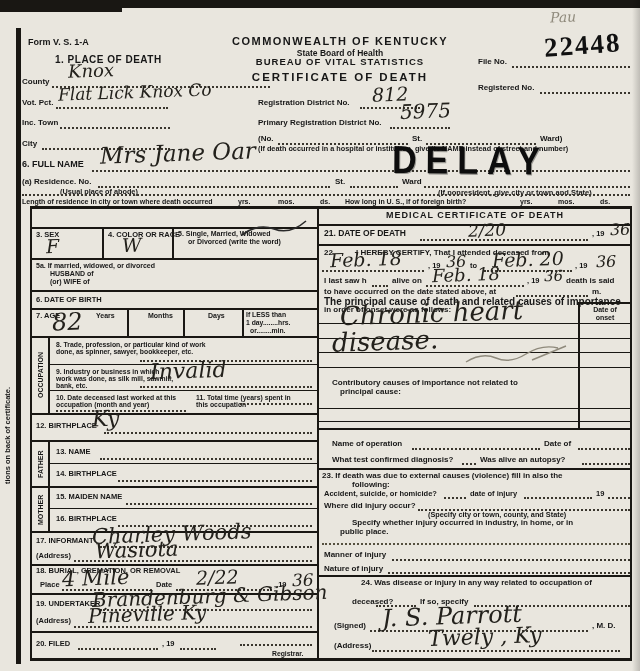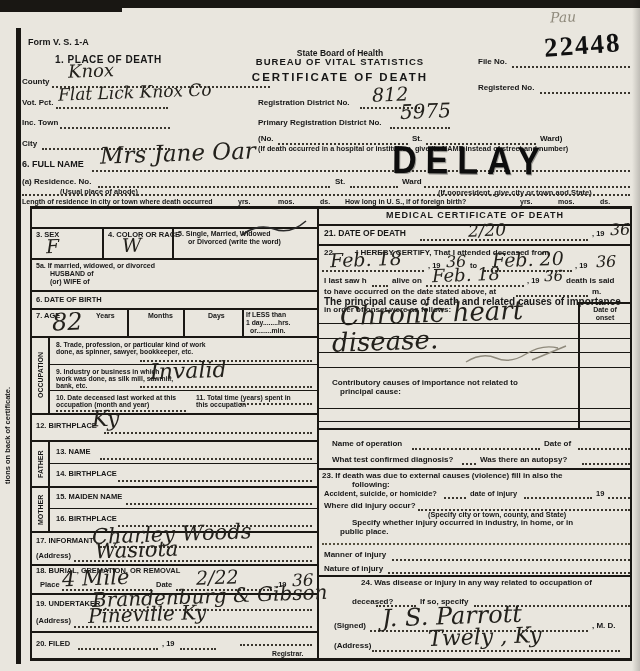--- a/index.html
+++ b/index.html
@@ -32,20 +32,21 @@
 
   <div class="ln" style="left:0;top:0;width:640px;height:8px;"></div>
   <div class="ln" style="left:0;top:0;width:122px;height:12px;"></div>
   <div class="ln" style="left:16px;top:28px;width:5px;height:636px;"></div>
 
   <div class="vcell" style="left:1px;top:290px;width:13px;height:290px;font-size:7.5px;font-weight:bold;">tions on back of certificate.</div>
 
   <span class="lbl" style="left:28px;top:38px;font-size:9px;">Form V. S. 1-A</span>
   <span class="lbl" style="left:55px;top:55px;font-size:10px;letter-spacing:.5px;">1. PLACE OF DEATH</span>
 
+  <div class="lbl ctr" style="left:190px;top:36px;width:300px;font-size:11px;letter-spacing:1.5px;">COMMONWEALTH OF KENTUCKY</div>
   <div class="lbl ctr" style="left:190px;top:49px;width:300px;font-size:8.5px;">State Board of Health</div>
   <div class="lbl ctr" style="left:190px;top:57px;width:300px;font-size:9.5px;letter-spacing:1px;">BUREAU OF VITAL STATISTICS</div>
   <div class="lbl ctr" style="left:190px;top:71px;width:300px;font-size:11.5px;letter-spacing:2px;">CERTIFICATE OF DEATH</div>
 
   <span class="hw pencil" style="left:550px;top:10px;font-size:14px;">Pau</span>
   <span class="stamp" style="left:544px;top:30px;font-size:27px;letter-spacing:2px;transform:rotate(-4deg);">22448</span>
 
   <span class="lbl" style="left:478px;top:58px;font-size:8px;">File No.</span>
   <div class="dot" style="left:512px;top:66px;width:118px;"></div>
   <span class="lbl" style="left:478px;top:84px;font-size:8px;">Registered No.</span>
@@ -272,21 +273,21 @@
   <div class="ln" style="left:318px;top:408px;width:314px;height:1px;"></div>
   <div class="ln" style="left:318px;top:421px;width:314px;height:1px;"></div>
   <div class="ln" style="left:318px;top:428px;width:314px;height:2px;"></div>
 
   <span class="lbl" style="left:332px;top:440px;font-size:8px;">Name of operation</span>
   <div class="dot" style="left:412px;top:448px;width:128px;"></div>
   <span class="lbl" style="left:544px;top:440px;font-size:8px;">Date of</span>
   <div class="dot" style="left:578px;top:448px;width:52px;"></div>
   <span class="lbl" style="left:332px;top:456px;font-size:8px;">What test confirmed diagnosis?</span>
   <div class="dot" style="left:462px;top:463px;width:14px;"></div>
-  <span class="lbl" style="left:480px;top:456px;font-size:8px;">Was there an autopsy?</span>
+  <span class="lbl" style="left:480px;top:456px;font-size:8px;">Was alive an autopsy?</span>
   <div class="dot" style="left:582px;top:463px;width:48px;"></div>
   <div class="ln" style="left:318px;top:468px;width:314px;height:1.5px;"></div>
 
   <span class="lbl" style="left:322px;top:472px;font-size:8px;">23. If death was due to external causes (violence) fill in also the</span>
   <span class="lbl" style="left:352px;top:481px;font-size:8px;">following:</span>
   <span class="lbl" style="left:324px;top:490px;font-size:7.5px;">Accident, suicide, or homicide?</span>
   <div class="dot" style="left:444px;top:497px;width:22px;"></div>
   <span class="lbl" style="left:470px;top:490px;font-size:7.5px;">date of injury</span>
   <div class="dot" style="left:524px;top:497px;width:68px;"></div>
   <span class="lbl" style="left:596px;top:490px;font-size:7.5px;">19</span>

